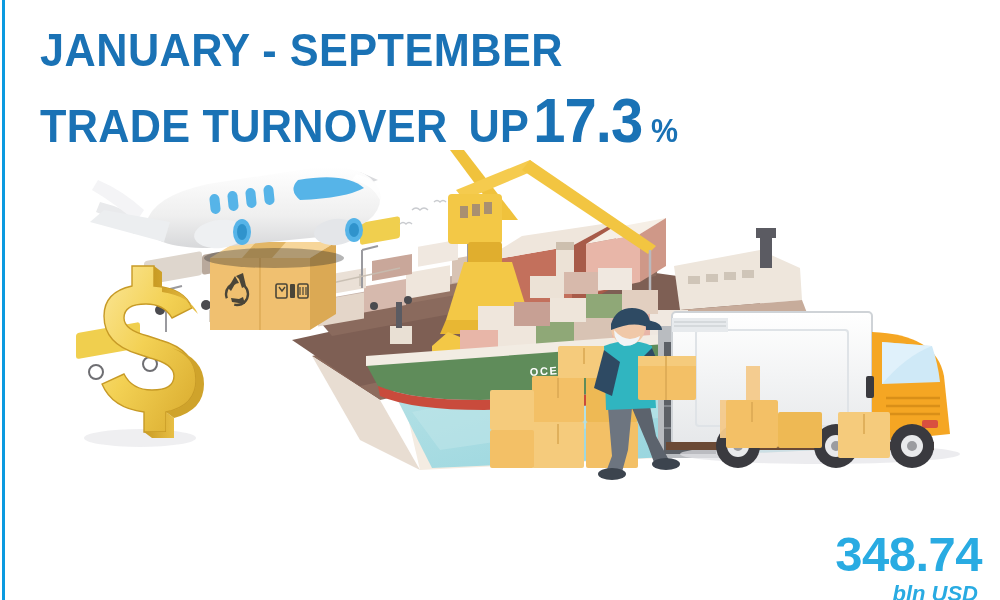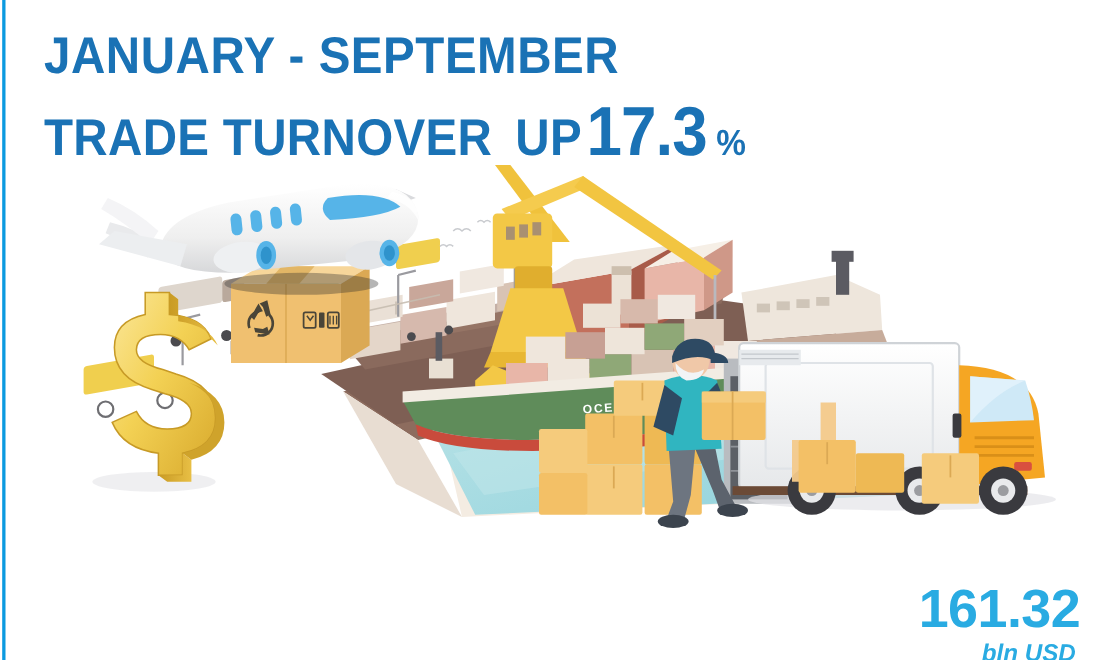--- a/index.html
+++ b/index.html
@@ -488,17 +488,17 @@
         <circle cx="568" cy="178" r="17" fill="#f0c8a8"></circle>
         <path d="M551 174 Q556 158 572 158 Q588 158 590 172 L590 178 Q574 170 551 180 Z" fill="#2e4a63"></path>
         <path d="M586 170 Q602 172 602 180 L586 180 Z" fill="#2e4a63"></path>
         <path d="M554 180 Q566 194 580 186 Q578 196 564 196 Q554 192 554 180 Z" fill="#f2f4f6"></path>
       </g>
     </svg>
   </div>
 
 
   <div class="footer-right">
-    <span class="fr-number">161.32</span>
+    <span class="fr-number">348.74</span>
     <span class="fr-unit">bln USD</span>
   </div>
 
 </div>
 
 </body></html>

